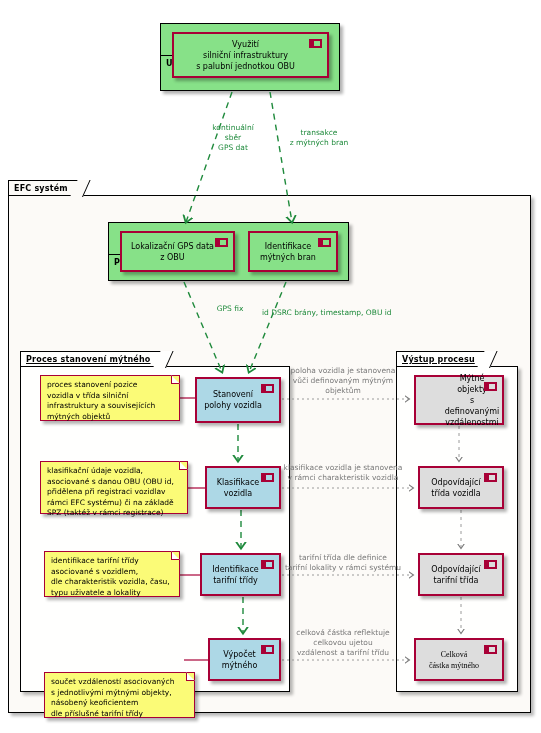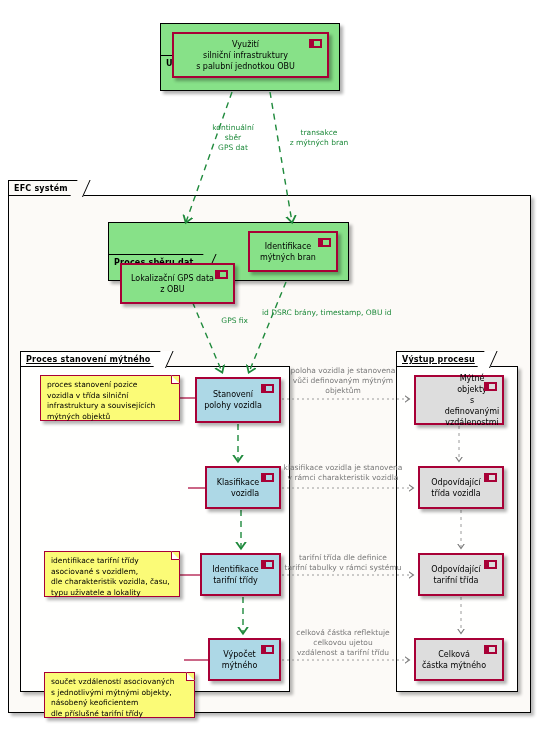--- a/index.html
+++ b/index.html
@@ -184,21 +184,21 @@
     <div class="pkg-body" style="left:8px; top:195px; width:523px; height:518px;"></div>
   </div>
 
   <div class="frame-green">
     <div class="pkg-tab" style="left:108px; top:207px; min-width:81px;">
       <span>Proces sběru dat</span>
     </div>
     <div class="pkg-body" style="left:108px; top:222px; width:241px; height:59px;"></div>
   </div>
 
-  <div class="node green" style="left:120px; top:231px; width:115px; height:41px;margin-top:32px;">
+  <div class="node green" style="left:120px; top:231px; width:115px; height:41px;">
     <span class="artifact-ico"></span>
     <span style="white-space: pre-line;">Lokalizační GPS data
 z OBU</span>
   </div>
 
   <div class="node green" style="left:248px; top:231px; width:90px; height:41px;">
     <span class="artifact-ico"></span>
     <span style="white-space: pre-line;">Identifikace
 mýtných bran</span>
   </div>
@@ -218,21 +218,21 @@
   </div>
 
   <div class="node blue" style="left:195px; top:377px; width:86px; height:46px;">
     <span class="artifact-ico"></span>
     <span style="white-space: pre-line;">Stanovení
 polohy vozidla</span>
   </div>
 
   <div class="node blue" style="left:205px; top:466px; width:76px; height:43px;">
     <span class="artifact-ico"></span>
-    <span style="white-space: pre-line; text-align: right;">Klasifikace
+    <span style="white-space: pre-line;">Klasifikace
 vozidla</span>
   </div>
 
   <div class="node blue" style="left:200px; top:553px; width:81px; height:43px;">
     <span class="artifact-ico"></span>
     <span style="white-space: pre-line;">Identifikace
 tarifní třídy</span>
   </div>
 
   <div class="node blue" style="left:208px; top:638px; width:73px; height:43px;">
@@ -255,60 +255,65 @@
   </div>
 
   <div class="node grey" style="left:418px; top:553px; width:86px; height:43px;">
     <span class="artifact-ico"></span>
     <span style="white-space: pre-line;">Odpovídající
 tarifní třída</span>
   </div>
 
   <div class="node grey" style="left:414px; top:638px; width:90px; height:43px;">
     <span class="artifact-ico"></span>
-    <span style="white-space: pre-line;">Celková
+    <span style="white-space: pre-line; font-family: Liberation Serif, serif;">Celková
 částka mýtného</span>
   </div>
 
   <div class="note" style="left:40px; top:375px; width:140px; height:46px;">proces stanovení pozice
 vozidla v třída silniční
 infrastruktury a souvisejících
 mýtných objektů</div>
 
+  <div class="note" style="left:40px; top:461px; width:148px; height:53px;">klasifikační údaje vozidla,
+asociované s danou OBU (OBU id,
+přidělena při registraci vozidlav
+rámci EFC systému) či na základě
+SPZ (taktéž v rámci registrace)</div>
 
   <div class="note" style="left:44px; top:551px; width:136px; height:46px;">identifikace tarifní třídy
 asociované s vozidlem,
 dle charakteristik vozidla, času,
 typu uživatele a lokality</div>
 
   <div class="note" style="left:44px; top:672px; width:151px; height:46px;">součet vzdáleností asociovaných
 s jednotlivými mýtnými objekty,
 násobený keoficientem
 dle příslušné tarifní třídy</div>
 
   <div class="edge-label green" style="left:198px; top:123px; width:70px;">kontinuální
 sběr
 GPS dat</div>
 
   <div class="edge-label green" style="left:278px; top:128px; width:82px;">transakce
 z mýtných bran</div>
 
-  <div class="edge-label green" style="left:196px; top:316px; width:52px; text-align:right;padding-left:16px;">GPS fix</div>
+  <div class="edge-label green" style="left:196px; top:304px; width:52px; text-align:center;padding-left:16px;">GPS fix</div>
 
   <div class="edge-label green" style="left:262px; top:308px; width:146px; text-align:left;">id DSRC brány, timestamp, OBU id</div>
 
   <div class="edge-label grey" style="left:284px; top:366px; width:118px;">poloha vozidla je stanovena
 vůči definovaným mýtným
 objektům</div>
 
   <div class="edge-label grey" style="left:281px; top:463px; width:124px;">klasifikace vozidla je stanovena
 v rámci charakteristik vozidla</div>
 
   <div class="edge-label grey" style="left:281px; top:553px; width:124px;">tarifní třída dle definice
-tarifní tabulky v rámci systému</div>
+tarifní lokality v rámci systému</div>
 
   <div class="edge-label grey" style="left:282px; top:628px; width:122px;">celková částka reflektuje
 celkovou ujetou
 vzdálenost a tarifní třídu</div>
 
   <svg class="overlay">
     <defs>
       <marker id="arrow-green" markerWidth="9" markerHeight="9" refX="4.5" refY="4" orient="auto">
         <path d="M0,0.5 L5,4 L0,7.5" fill="none" stroke="#1F8A3C" stroke-width="1.3"></path>
       </marker>

